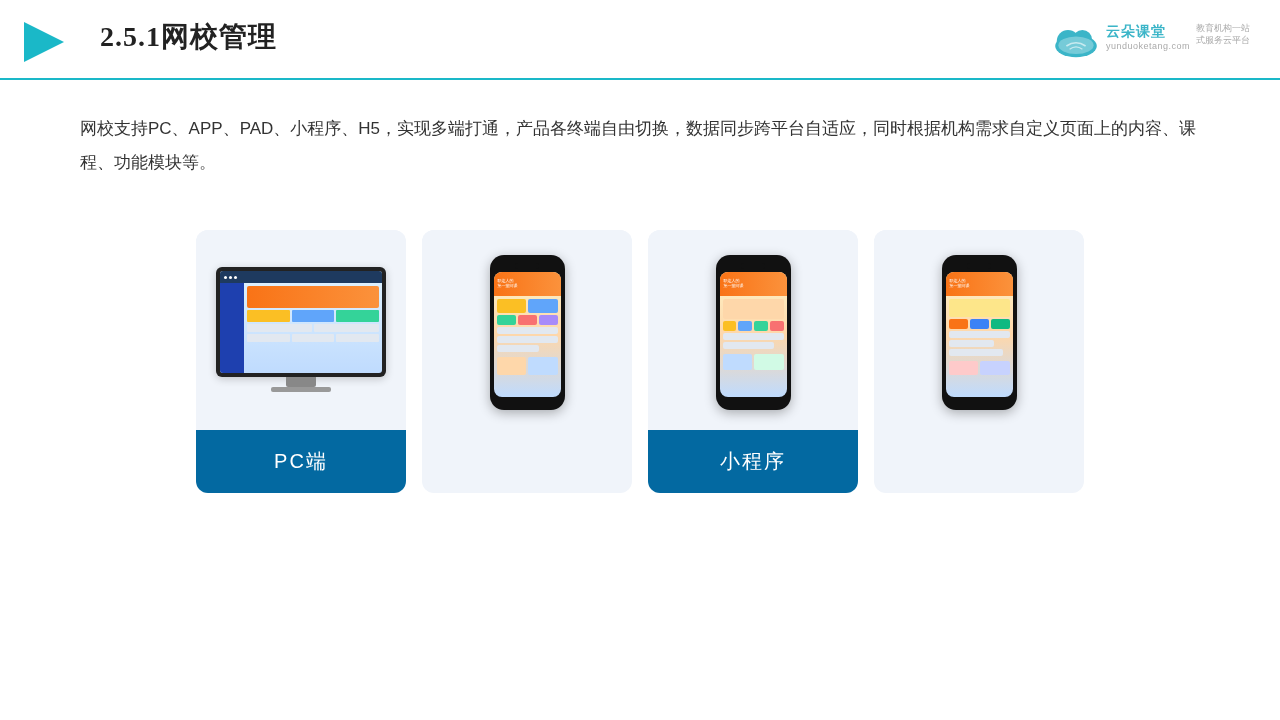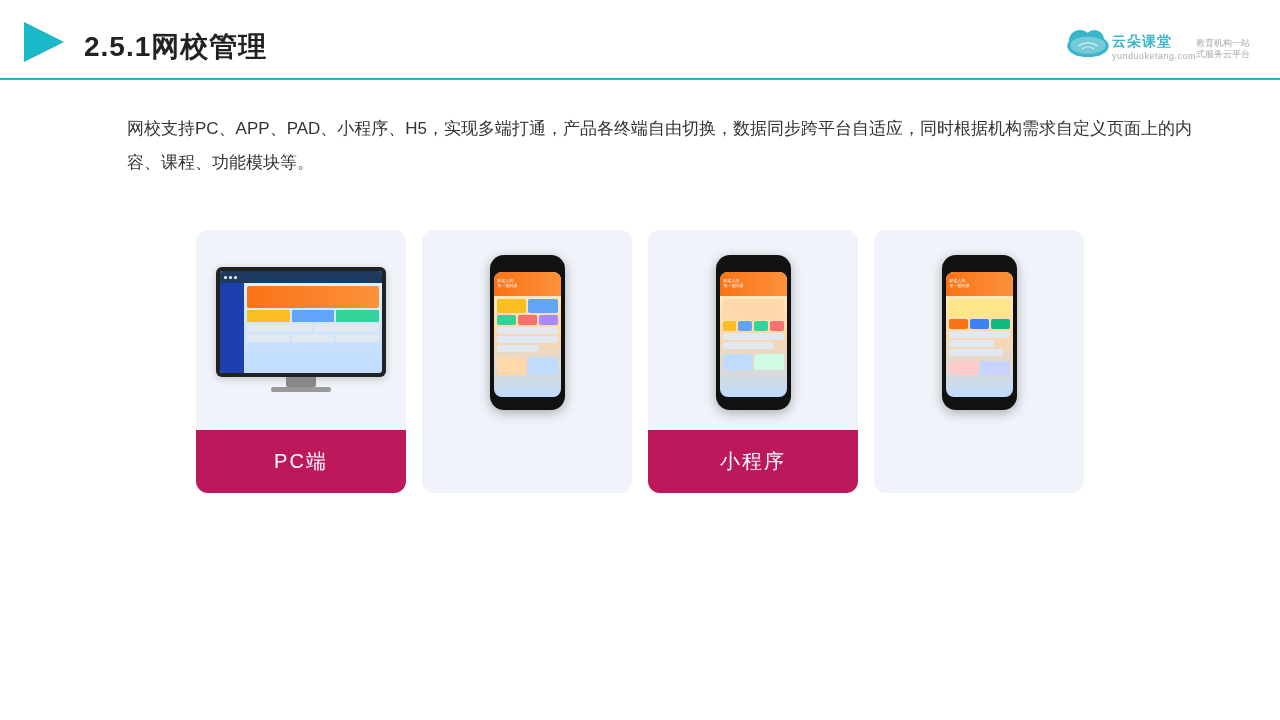--- a/index.html
+++ b/index.html
@@ -15,42 +15,42 @@
     
     .header {
       display: flex;
       align-items: center;
       justify-content: space-between;
       padding: 18px 30px 12px 20px;
       border-bottom: 2px solid #1ab8c8;
     }
     .header-left {
       display: flex;
-      align-items: flex-end;
-      gap: 16px;
+      align-items: flex-start;
+      gap: 32px;
+      font-family: Liberation Serif, serif;
     }
     .play-icon {
       width: 48px;
       height: 48px;
     }
     .page-title {
       font-size: 28px;
       font-weight: bold;
       color: #222;
       letter-spacing: 1px;
     }
 
     
     .description {
       padding: 32px 80px 20px 80px;
       font-size: 17px;
       color: #333;
       line-height: 2;
       font-weight: 400;
-      margin-left: 47px;
     }
 
     
     .cards-container {
       display: flex;
       justify-content: center;
       gap: 16px;
       padding: 30px 60px 0 60px;
     }
 
@@ -70,21 +70,21 @@
       height: 200px;
       display: flex;
       align-items: center;
       justify-content: center;
       padding: 20px 16px 16px;
       background: #f0f4fa;
     }
 
     .card-label {
       width: 100%;
-      background: #be185d;
+      background: #0369a1;
       color: #fff;
       text-align: center;
       font-size: 20px;
       padding: 18px 0;
       border-radius: 0 0 8px 8px;
       font-weight: 500;
       letter-spacing: 2px;
     }
 
     
@@ -210,22 +210,22 @@
     .tablet-body { padding: 4px; display: flex; flex-direction: column; gap: 2px; }
     .tablet-banner { height: 22px; background: linear-gradient(90deg, #f97316, #fb923c); border-radius: 2px; margin-bottom: 3px; }
     .tablet-row { display: flex; gap: 3px; }
     .tablet-card { flex: 1; height: 16px; border-radius: 2px; }
     .tablet-list { display: flex; flex-direction: column; gap: 2px; margin-top: 2px; }
     .tablet-list-item { height: 6px; background: #e2e8f0; border-radius: 2px; }
 
     
     .logo-wrapper {
       display: flex;
-      align-items: flex-end;
-      gap: 0;
+      align-items: flex-start;
+      gap: 6px;
     }
     .logo-text-group {
       display: flex;
       flex-direction: column;
       align-items: flex-start;
     }
     .logo-name {
       font-size: 14px;
       color: #3bb5c8;
       font-weight: bold;

